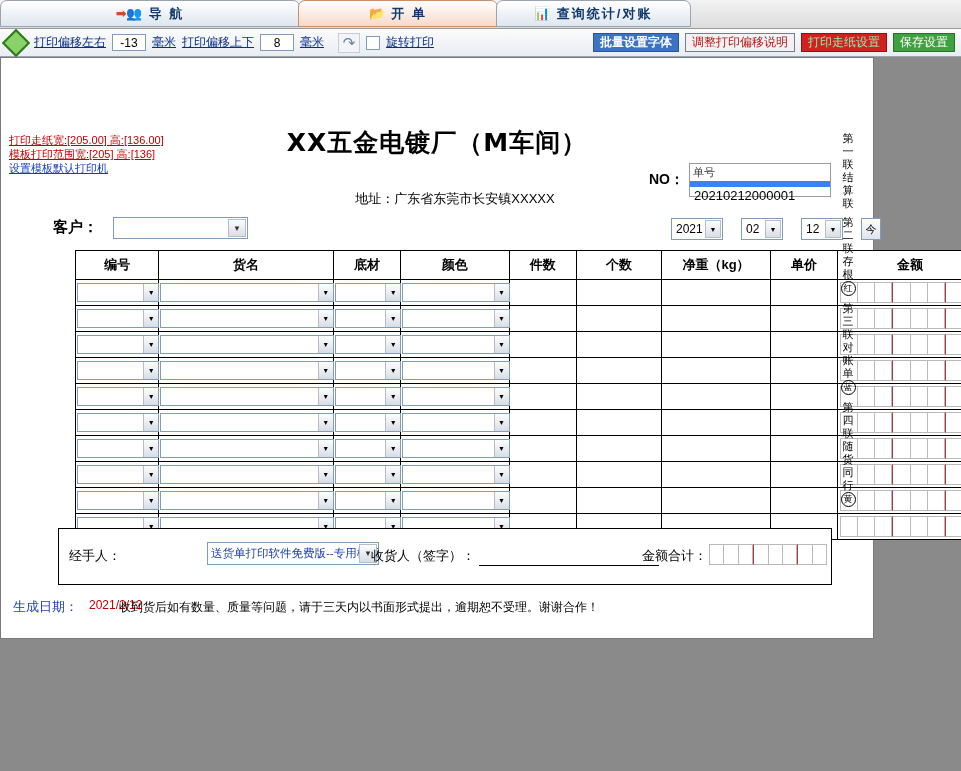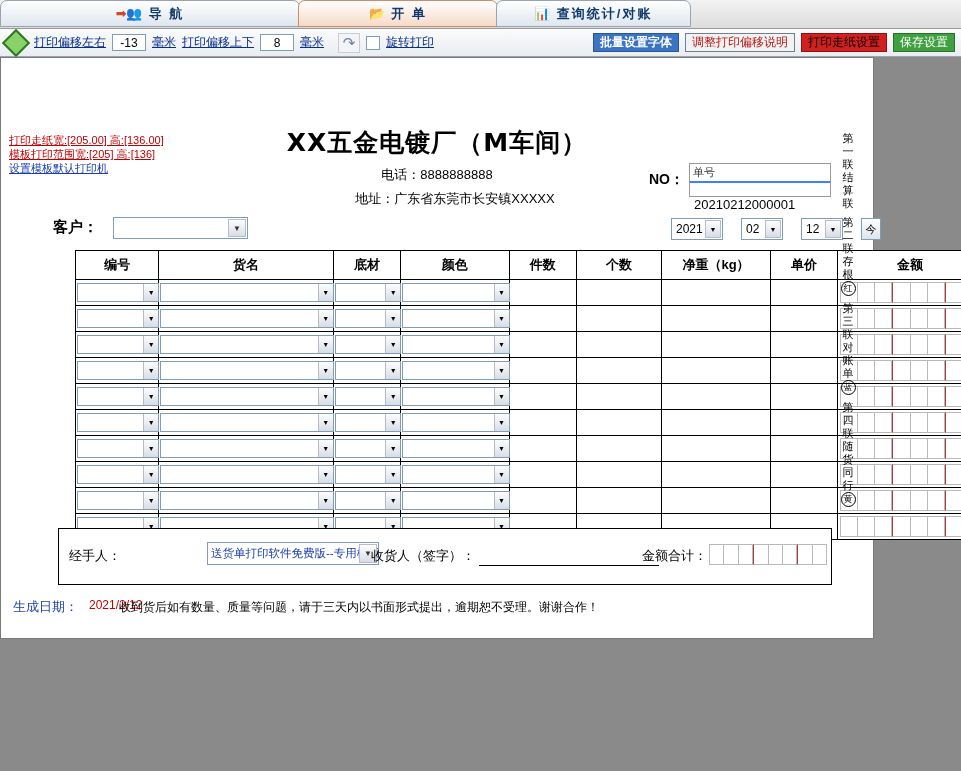--- a/index.html
+++ b/index.html
@@ -59,21 +59,21 @@
     display:flex;align-items:center;justify-content:center;
     border:1px solid #c7cdd6;background:#f2f4f7;margin-left:8px;
   }
   .chk{width:12px;height:12px;border:1px solid #7f9db9;background:#fff;display:inline-block;}
   .tb-btn{
     height:19px;padding:0 6px;font-size:12px;border:1px solid #6f7f95;
     display:flex;align-items:center;box-sizing:border-box;color:#000;
   }
   .btn-blue{background:#3c74c4;color:#fff;border-color:#2a5694;font-weight:bold;margin-left:15px;}
   .btn-white{background:#f2f2f2;color:#b51a1a;}
-  .btn-red{background:#d21f1f;color:#000000;border-color:#8e1212;}
+  .btn-red{background:#d21f1f;color:#86efac;border-color:#8e1212;}
   .btn-green{background:#3fa03f;color:#fff;border-color:#2a6f2a;}
   .spacer{flex:1;}
 
   
   .workspace{position:relative;height:715px;background:#8a8a8a;}
   .sheet{
     position:absolute;left:0;top:0;width:872px;height:580px;background:#fff;
     border:1px solid #7a7a7a;
   }
   .redlink{color:#c00000;font-size:11px;line-height:14px;text-decoration:underline;cursor:pointer;}
@@ -84,21 +84,21 @@
     position:absolute;left:0;right:0;top:68px;text-align:center;
     font-size:25px;font-weight:bold;letter-spacing:1px;
     font-family:"DejaVu Sans","Liberation Sans",sans-serif;
   }
   .sub1{position:absolute;left:0;right:0;top:108px;text-align:center;font-size:13px;}
   .sub2{position:absolute;left:0;right:0;top:132px;text-align:center;font-size:13px;padding-left:36px;}
 
   .no-label{position:absolute;left:648px;top:113px;font-size:14px;font-weight:bold;}
   .no-box{position:absolute;left:688px;top:105px;width:140px;height:32px;border:1px solid #9a9a9a;background:#fff;}
   .no-box .cap{font-size:11px;color:#333;padding:1px 3px;}
-  .no-box .val{font-size:13px;padding:14px 4px;border-top:2px solid #3b82f6;}
+  .no-box .val{font-size:13px;padding:1px 4px;border-top:6px solid #3b82f6;}
 
   .cust-label{position:absolute;left:52px;top:160px;font-size:15px;font-weight:bold;}
   .combo{
     border:1px solid #7f9db9;background:#fff;box-sizing:border-box;
     display:flex;align-items:center;position:relative;
   }
   .combo .arrow{
     position:absolute;right:1px;top:1px;bottom:1px;width:16px;
     background:linear-gradient(#fdfdfd,#d8dde6);border:1px solid #b6bdc8;
     display:flex;align-items:center;justify-content:center;font-size:8px;color:#333;
@@ -188,21 +188,20 @@
 <div class="workspace">
   <div class="sheet">
 
     <div class="hdr-links">
       <div class="redlink">打印走纸宽:[205.00] 高:[136.00]</div>
       <div class="redlink">模板打印范围宽:[205] 高:[136]</div>
       <div class="bluelink">设置模板默认打印机</div>
     </div>
 
     <div class="title">XX五金电镀厂（M车间）</div>
-    <div class="sub1">电话：8888888888</div>
     <div class="sub2">地址：广东省东莞市长安镇XXXXX</div>
 
     <div class="no-label">NO：</div>
     <div class="no-box">
       <div class="cap">单号</div>
       <div class="val">20210212000001</div>
     </div>
 
     <div class="cust-label">客户：</div>
     <div class="combo" id="cust-combo">

